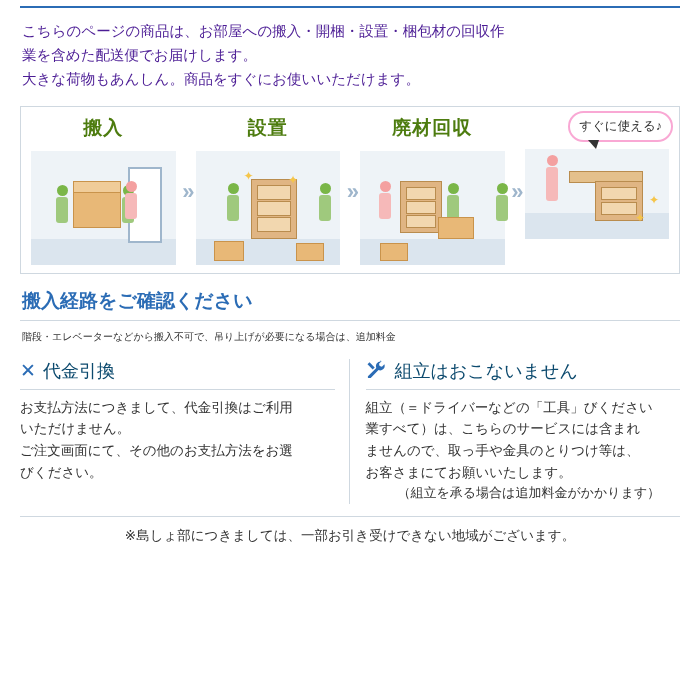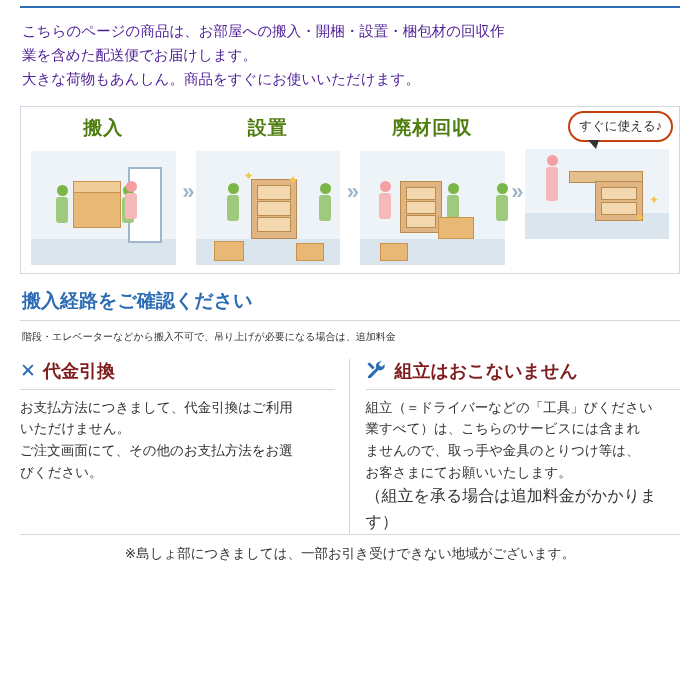--- a/index.html
+++ b/index.html
@@ -64,21 +64,21 @@
     position:absolute;
     top:72px;
     font-size:22px;
     color:#9fb6cc;
     font-weight:bold;
     z-index:5;
   }
   .bubble{
     position:absolute;
     right:6px;top:4px;
-    background:#fff;border:2px solid #c2410c;
+    background:#fff;border:2px solid #f9a8d4;
     border-radius:16px;
     font-size:12.5px;
     padding:5px 9px;
     white-space:nowrap;
     z-index:6;
   }
   .bubble:after{
     content:"";position:absolute;left:18px;bottom:-9px;
     border-left:8px solid transparent;border-right:3px solid transparent;
     border-top:9px solid #333;
@@ -108,29 +108,30 @@
   }
   .rule-thin{height:1px;background:#cfd8e0;margin:6px 0 0 0;}
   .sect-body{font-size:10px;line-height:1.6;margin:8px 2px 0 2px;}
 
   
   .cols{display:flex;margin-top:14px;}
   .col{flex:1 1 0;box-sizing:border-box;}
   .col.left{padding-right:14px;border-right:1px solid #cfd8e0;}
   .col.right{padding-left:16px;}
   .col-head{display:flex;align-items:center;gap:7px;}
-  .col-title{color:#7f1d1d;font-weight:bold;font-size:18px;}
+  .col-title{color:#0c4a6e;font-weight:normal;font-size:18px;}
   .x-icon{color:#2b6cb5;font-size:19px;font-weight:bold;line-height:1;}
   .col-rule{height:1px;background:#cfd8e0;margin:6px 0 0 0;}
   .col-body{font-size:13.5px;line-height:1.6;margin-top:7px;}
-  .note-small{font-size:16px;}
+  .note-small{font-size:13px;margin-left:32px;}
 
   .footnote{
     font-size:13.5px;
     text-align:center;
+    margin-top:12px;
     padding-top:10px;
     border-top:1px solid #cfd8e0;
   }
 </style>
 </head>
 <body>
 
 <div class="page">
 
 

